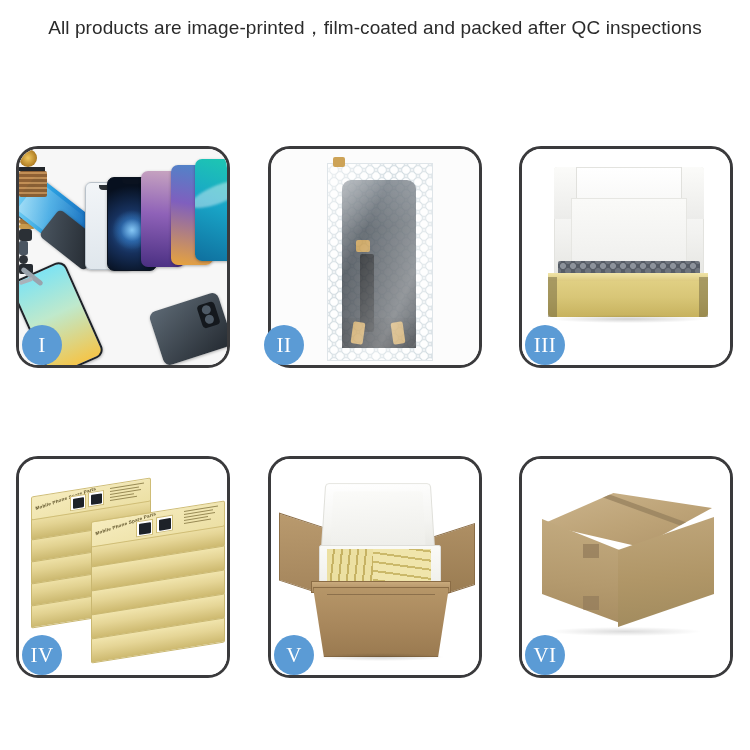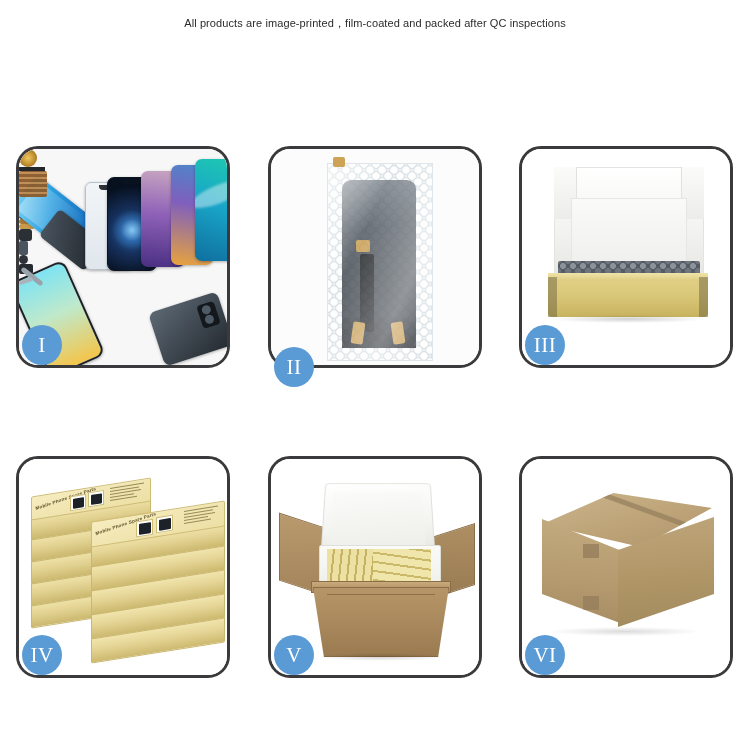--- a/index.html
+++ b/index.html
@@ -20,21 +20,21 @@
     font-size:38px;
     font-weight:700;
     letter-spacing:2.2px;
     color:#1a1a1a;
     line-height:1;
     padding-top:46px;
     font-family:"Liberation Sans", sans-serif;
   }
   .subtitle{
     margin:0;padding:0;
-    font-size:11px;
+    font-size:19px;
     color:#2b2b2b;
     line-height:1;
     padding-top:18px;
     letter-spacing:.1px;
   }
 
   
   .grid{position:absolute;left:0;top:0;width:750px;height:750px;}
   .panel{
     position:absolute;
@@ -62,21 +62,21 @@
     background:#5b9bd5;
     color:#ffffff;
     display:flex;align-items:center;justify-content:center;
     font-family:"Liberation Serif", serif;
     font-size:21px;
     line-height:1;
     letter-spacing:.5px;
     z-index:40;
   }
   .b1{left:22px;  top:325px;}
-  .b2{left:274px; top:325px;margin-top:22px;}
+  .b2{left:264px; top:325px;}
   .b3{left:525px; top:325px;}
   .b4{left:22px;  top:635px;}
   .b5{left:274px; top:635px;}
   .b6{left:525px; top:635px;}
 
   
   .p1 .stage{background:#f7f7f7;}
   .phone{position:absolute;border-radius:7px;overflow:hidden;box-shadow:0 1px 3px rgba(0,0,0,.3);}
   .ph-a{ 
     left:12px;top:28px;width:44px;height:76px;

